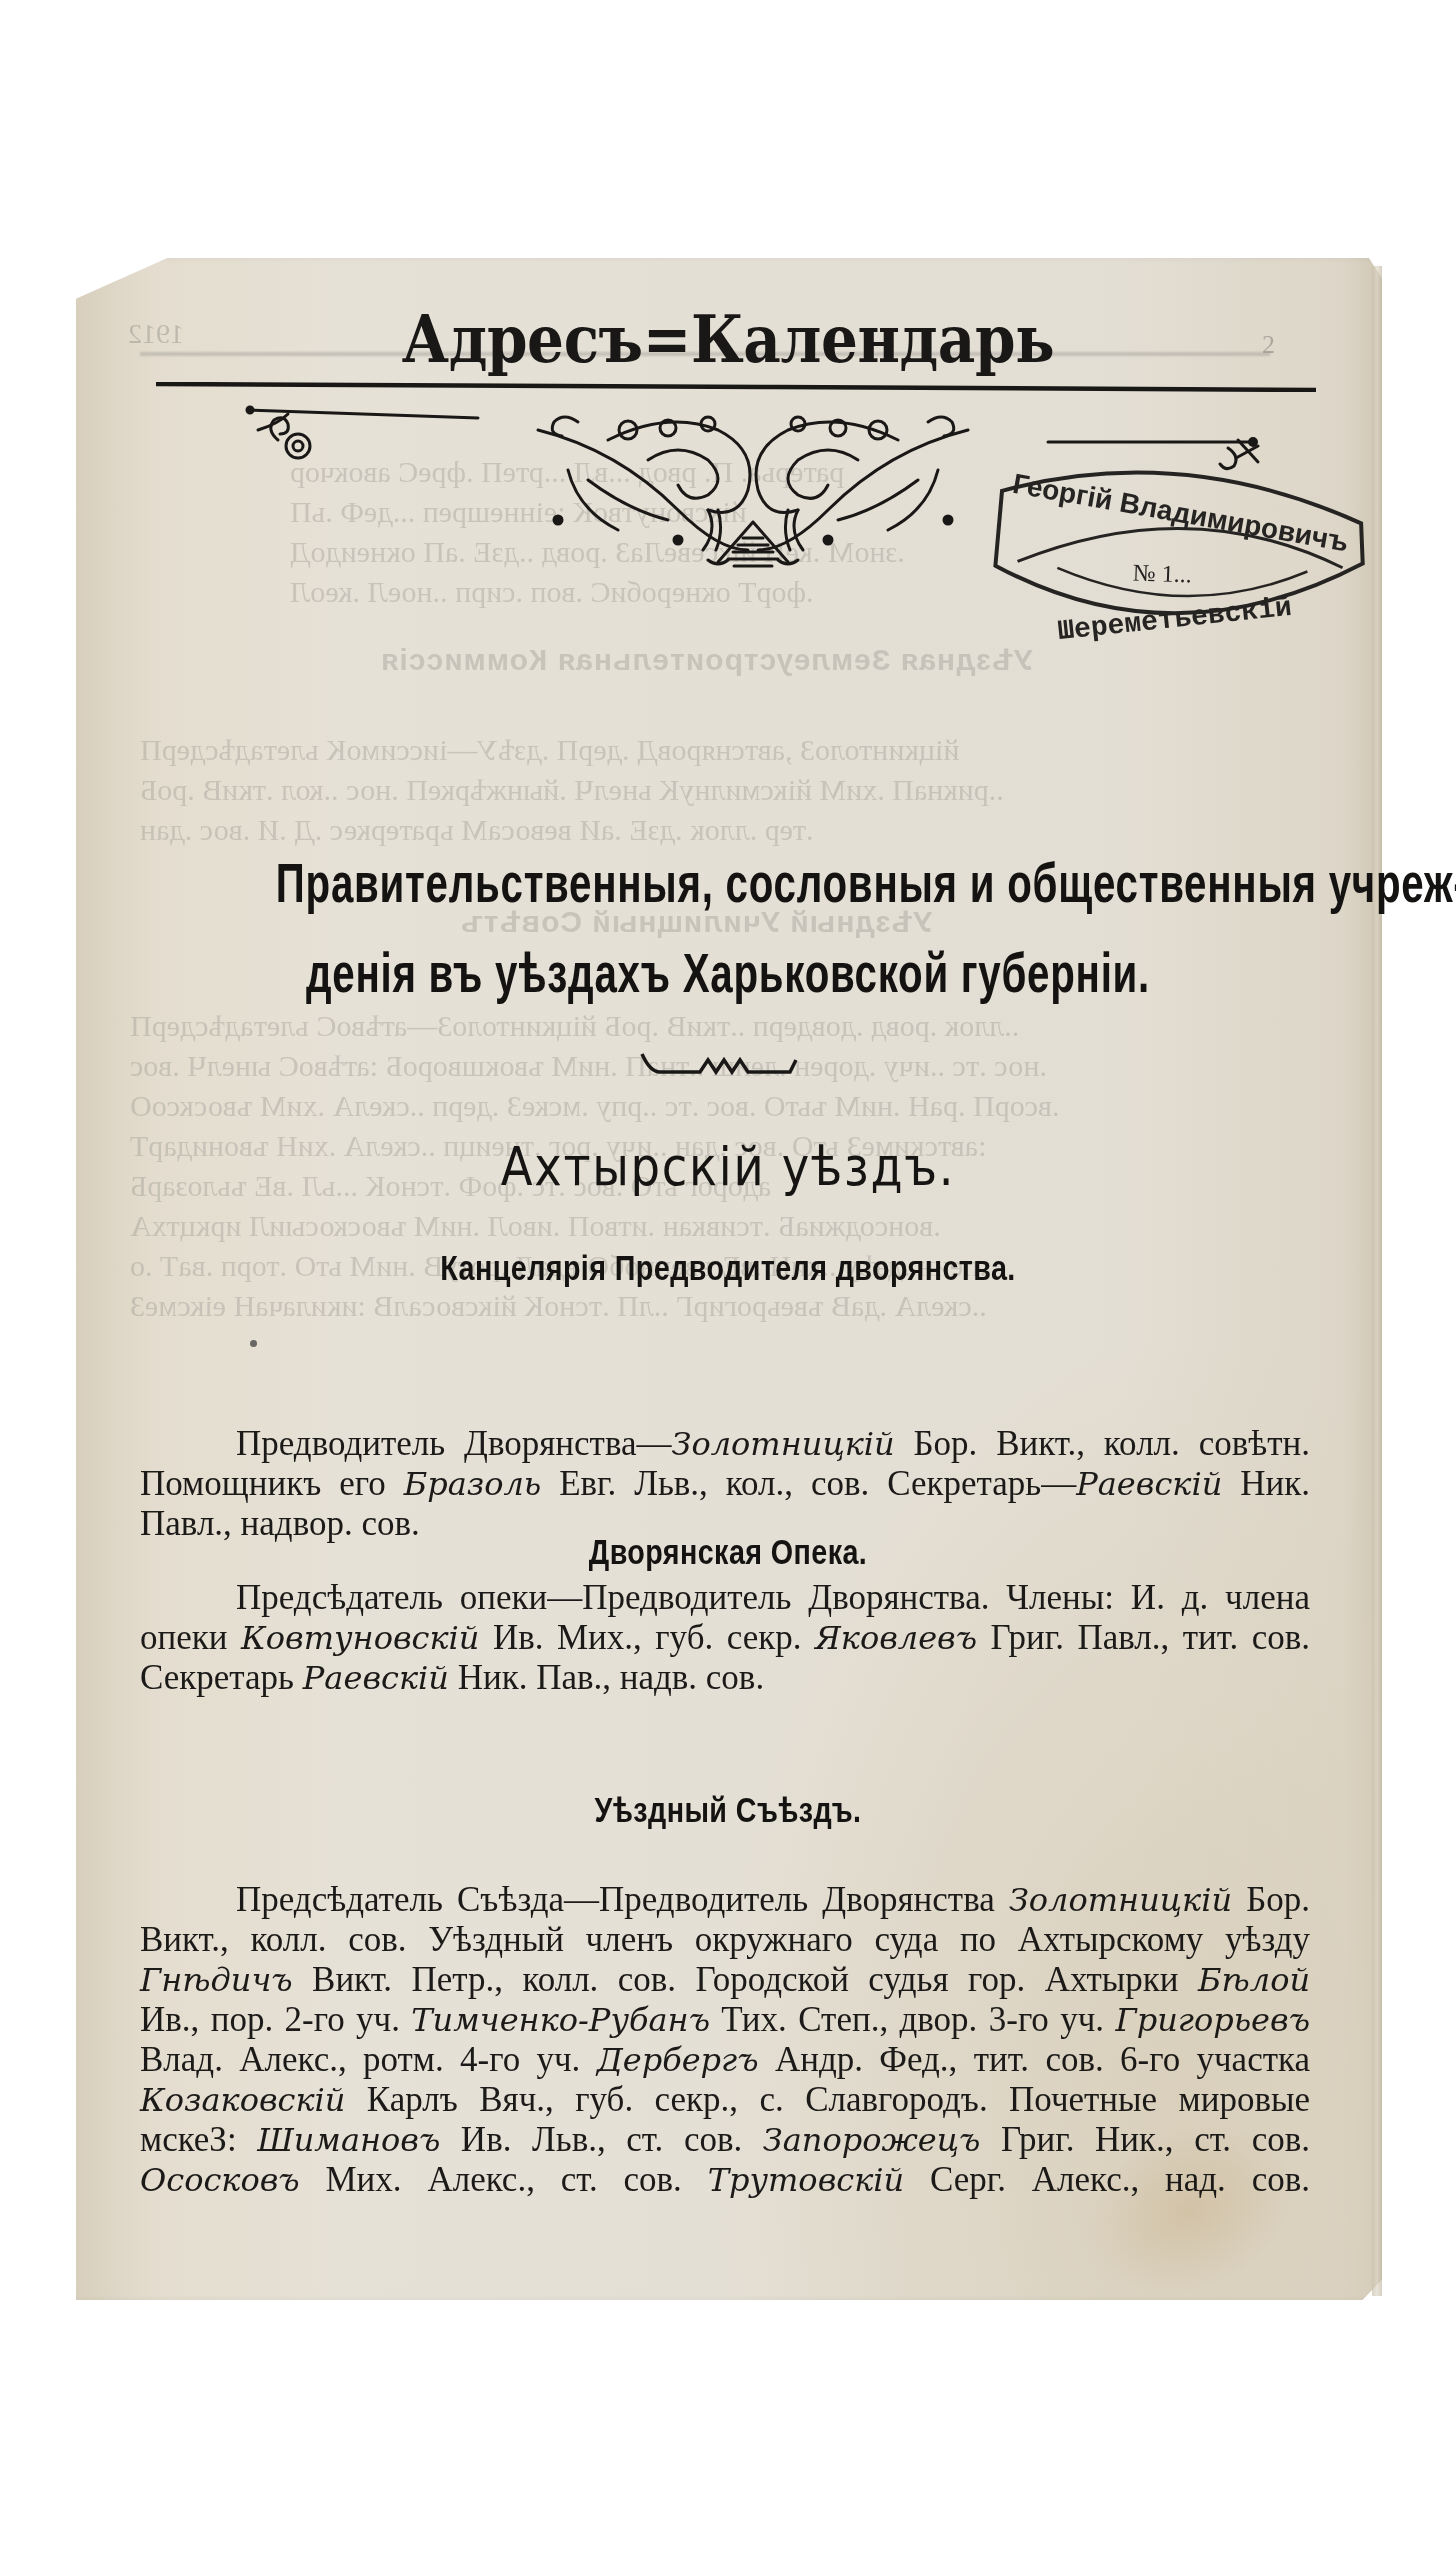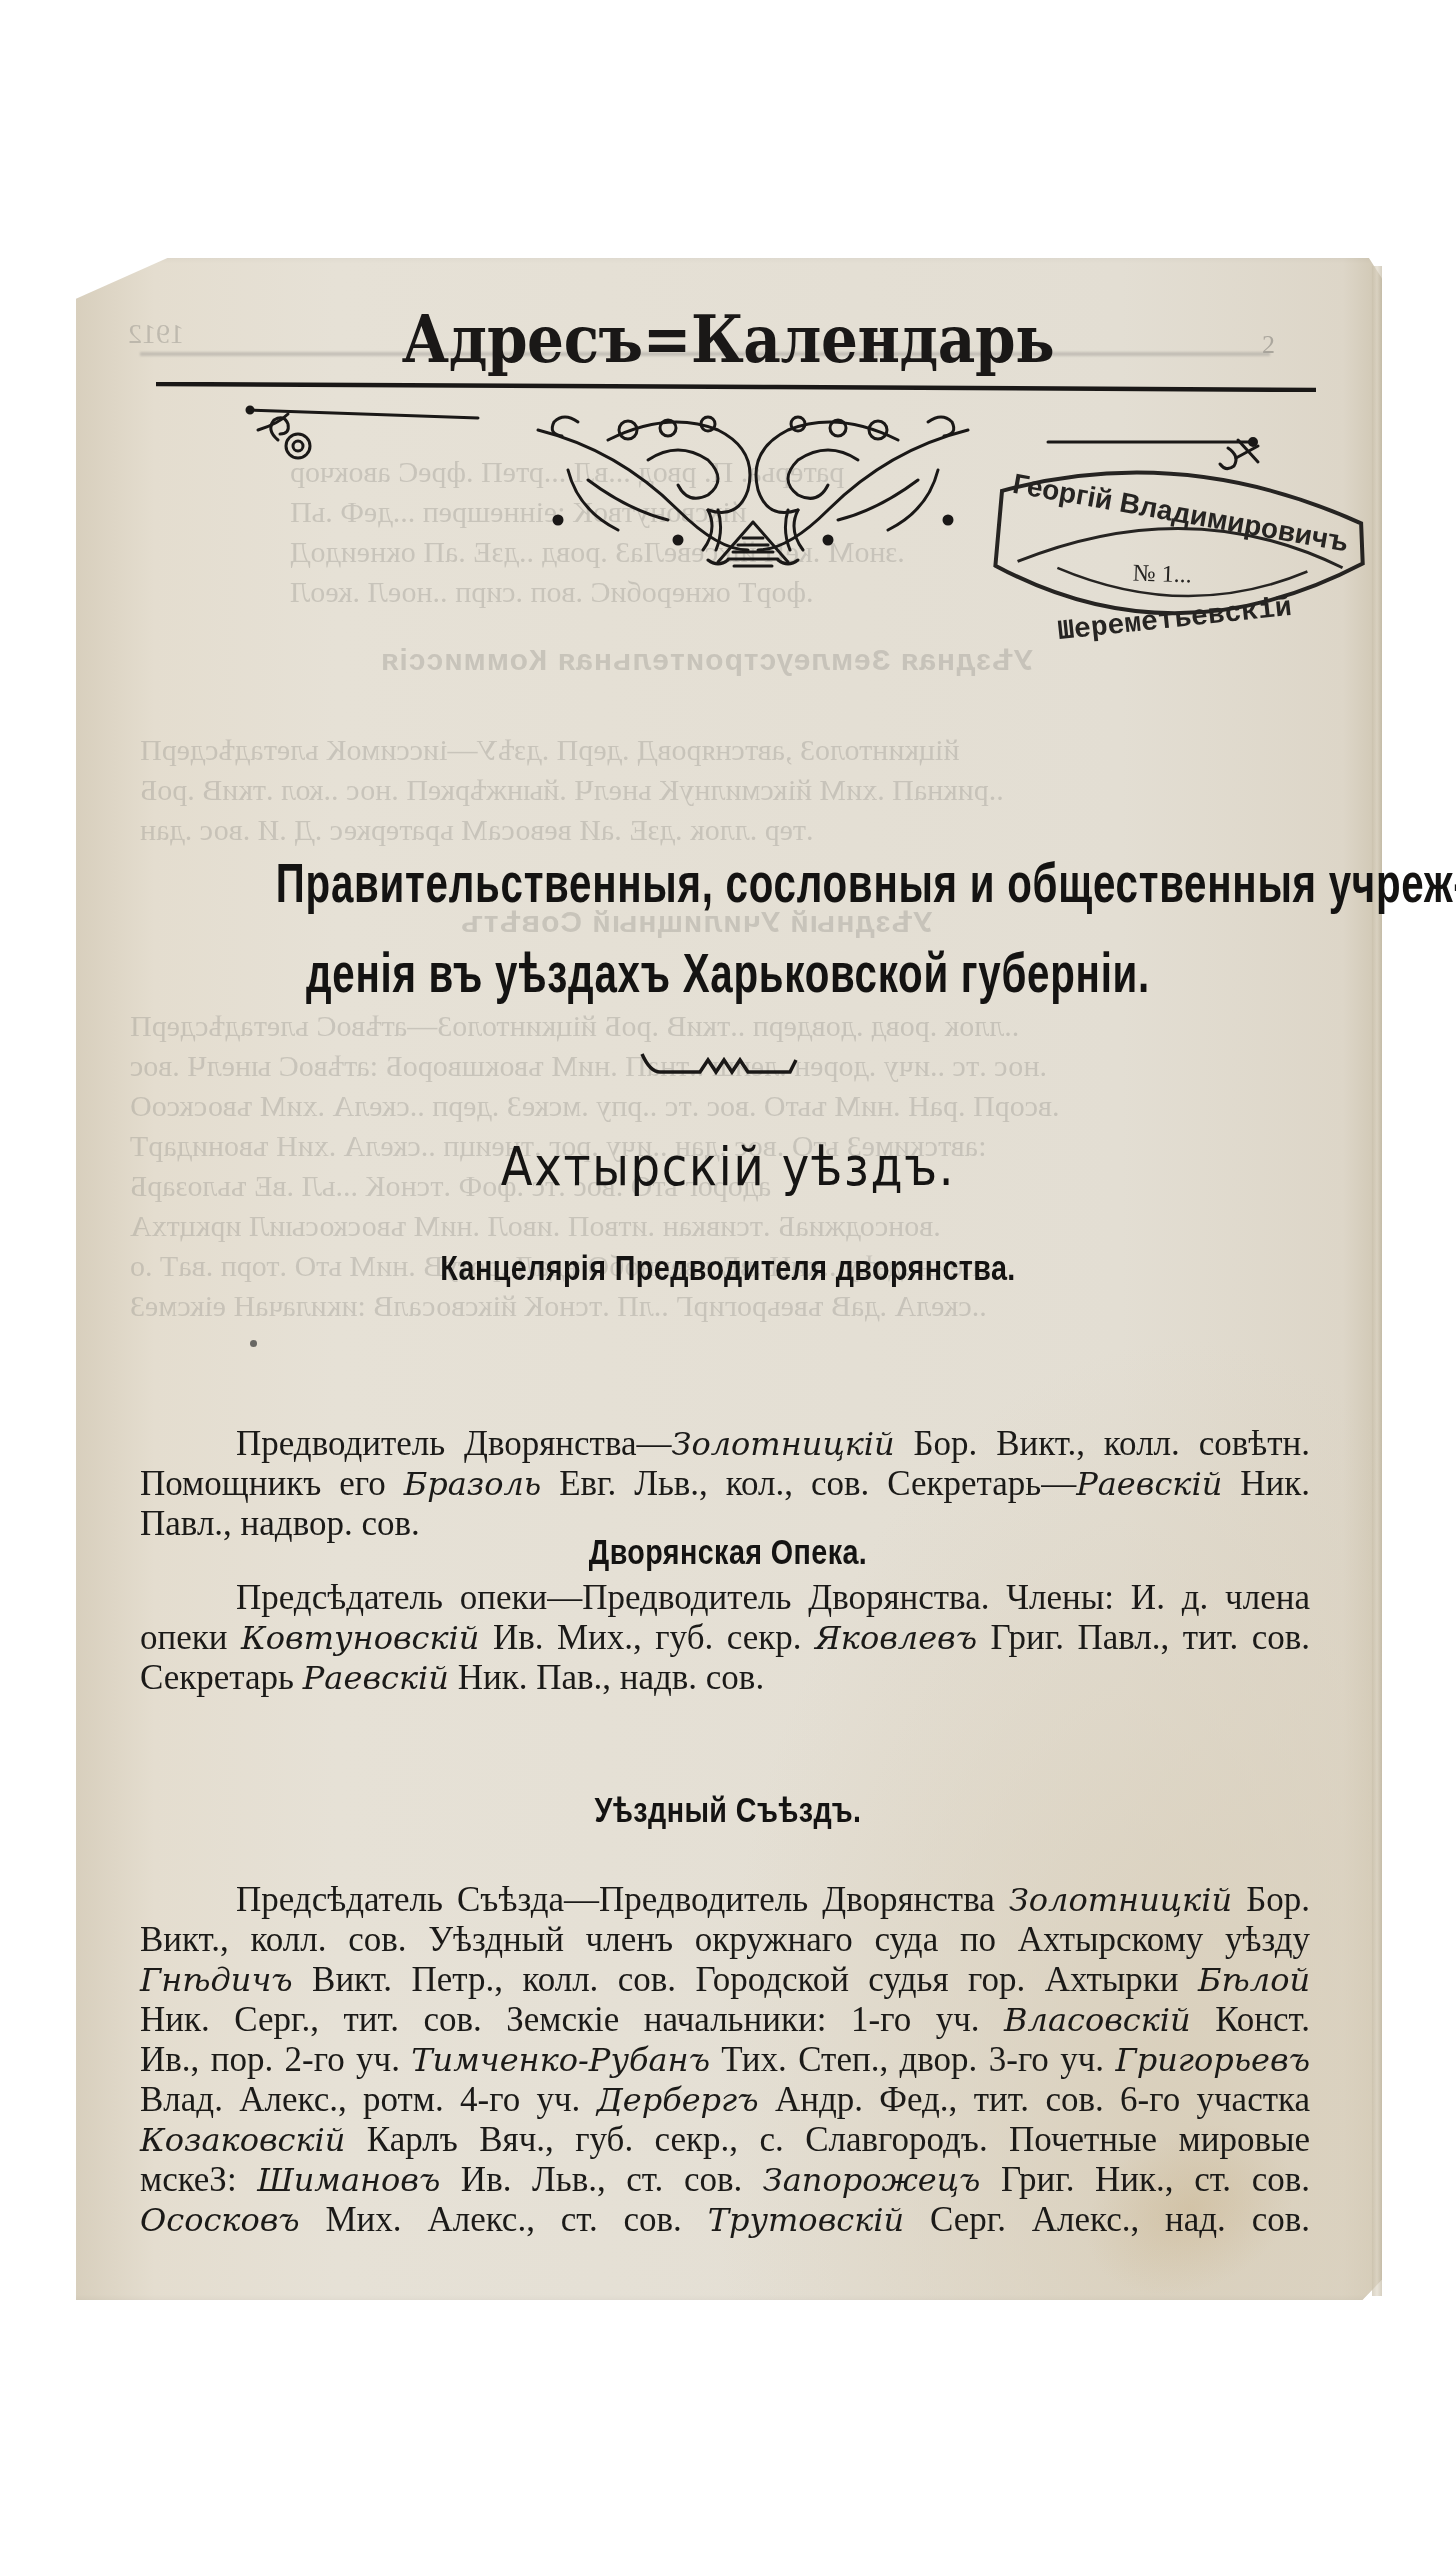--- a/index.html
+++ b/index.html
@@ -201,19 +201,18 @@
   <span class="ln indent"><span>Предсѣдатель опеки—Предводитель Дворянства. Члены: И. д. члена</span></span>
   <span class="ln"><span>опеки </span><i>Ковтуновскій</i><span> Ив. Мих., губ. секр. </span><i>Яковлевъ</i><span> Григ. Павл., тит. сов.</span></span>
   <span class="ln last"><span>Секретарь </span><i>Раевскій</i><span> Ник. Пав., надв. сов.</span></span>
 </div>
 
 <div class="sec-head" style="top:1790px;">Уѣздный Съѣздъ.</div>
 <div class="para" style="top:1880px;">
   <span class="ln indent"><span>Предсѣдатель Съѣзда—Предводитель Дворянства </span><i>Золотницкій</i><span> Бор.</span></span>
   <span class="ln"><span>Викт., колл. сов. Уѣздный членъ окружнаго суда по Ахтырскому уѣзду</span></span>
   <span class="ln"><span></span><i>Гнѣдичъ</i><span> Викт. Петр., колл. сов. Городской судья гор. Ахтырки </span><i>Бѣлой</i></span>
-  <span class="ln"><span>Ник. Серг., тит. сов. Земскіе начальники: 1-го уч. </span><i>Власовскій</i><span> Конст.</span></span>
   <span class="ln"><span>Ив., пор. 2-го уч. </span><i>Тимченко-Рубанъ</i><span> Тих. Степ., двор. 3-го уч. </span><i>Григорьевъ</i></span>
   <span class="ln"><span>Влад. Алекс., ротм. 4-го уч. </span><i>Дербергъ</i><span> Андр. Фед., тит. сов. 6-го участка</span></span>
   <span class="ln"><span></span><i>Козаковскій</i><span> Карлъ Вяч., губ. секр., с. Славгородъ. Почетные мировые</span></span>
   <span class="ln"><span>мскеЗ: </span><i>Шимановъ</i><span> Ив. Льв., ст. сов. </span><i>Запорожецъ</i><span> Григ. Ник., ст. сов.</span></span>
   <span class="ln"><span></span><i>Ососковъ</i><span> Мих. Алекс., ст. сов. </span><i>Трутовскій</i><span> Серг. Алекс., над. сов.</span></span>
 </div>
 
 </body></html>

